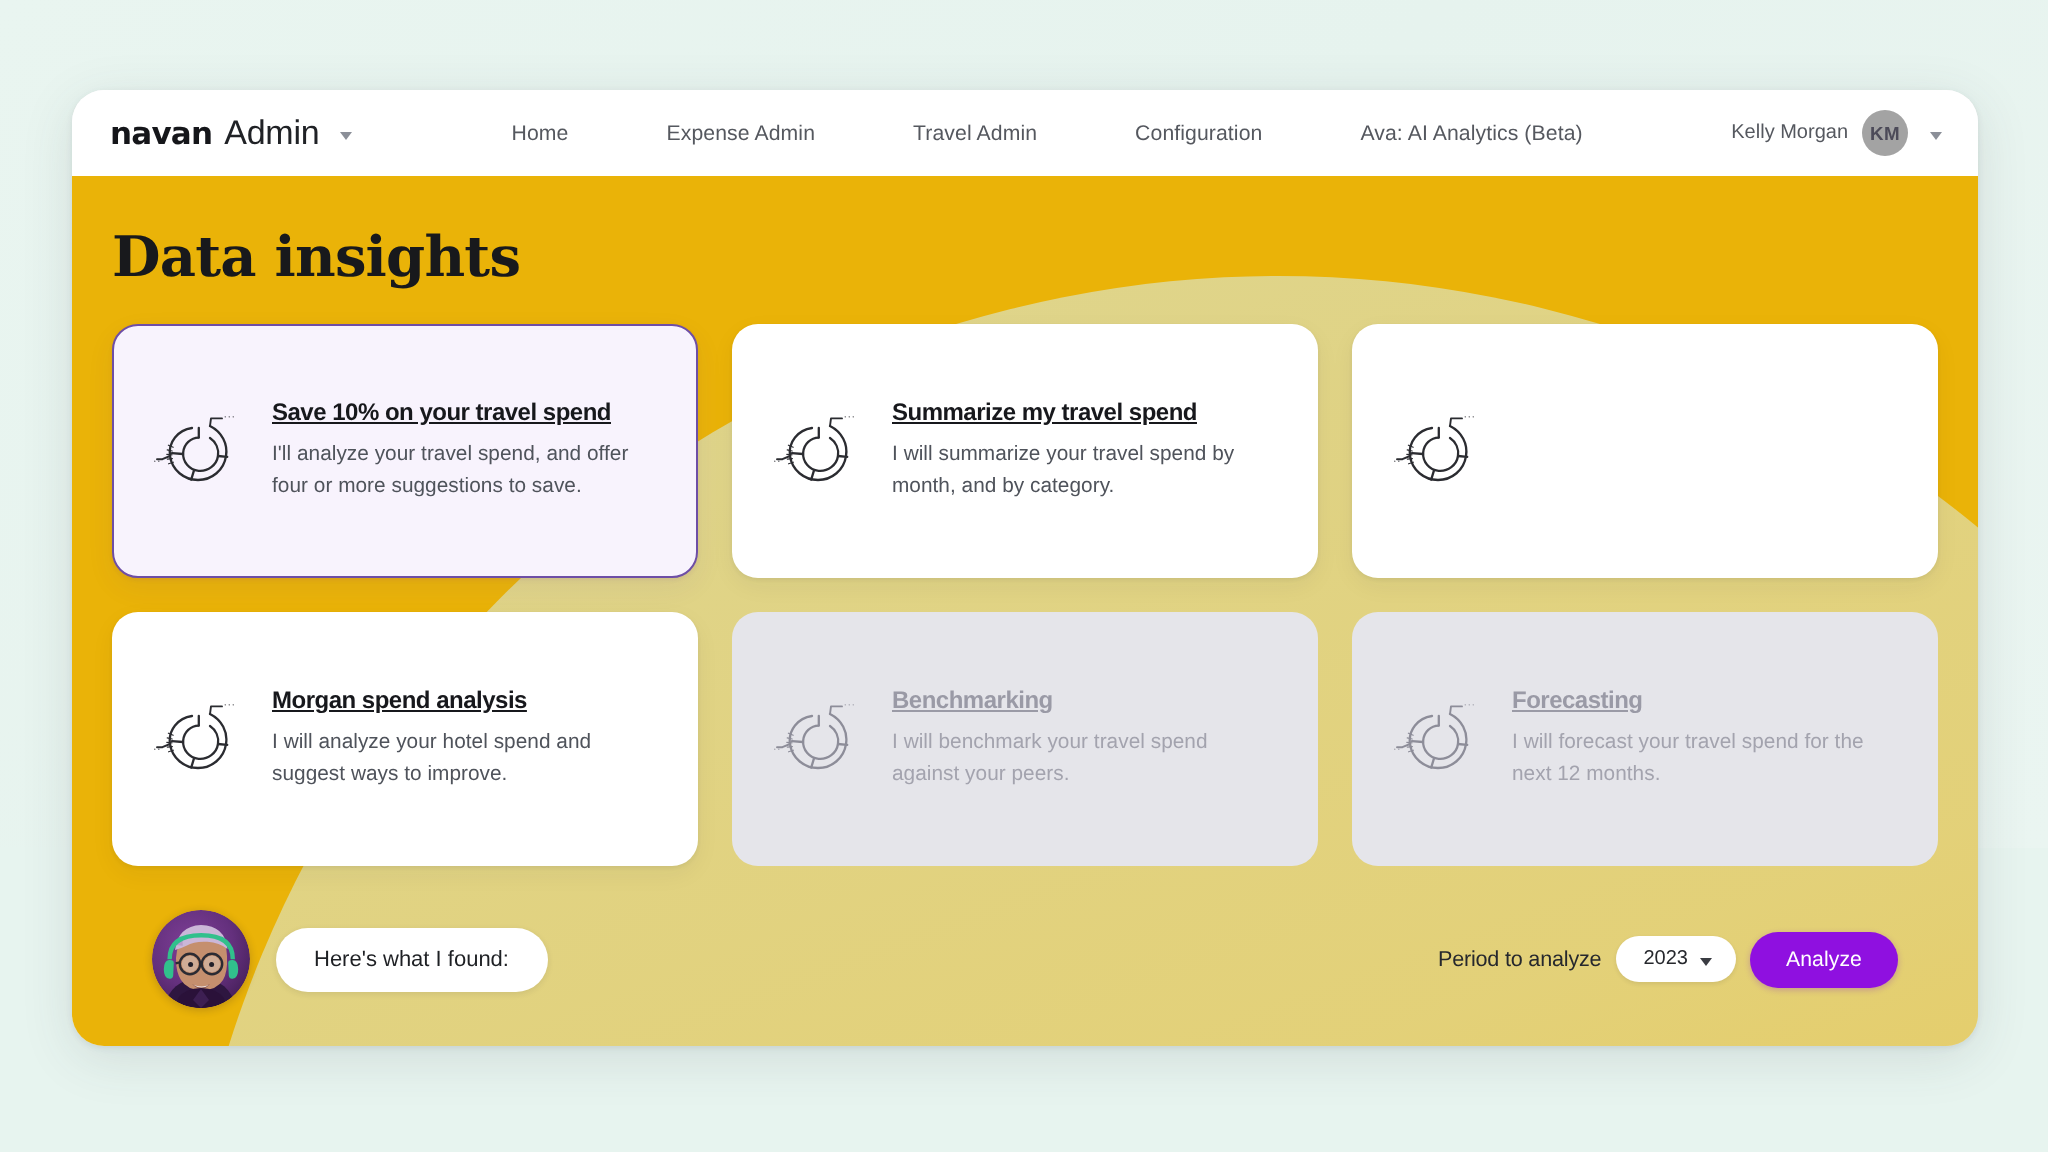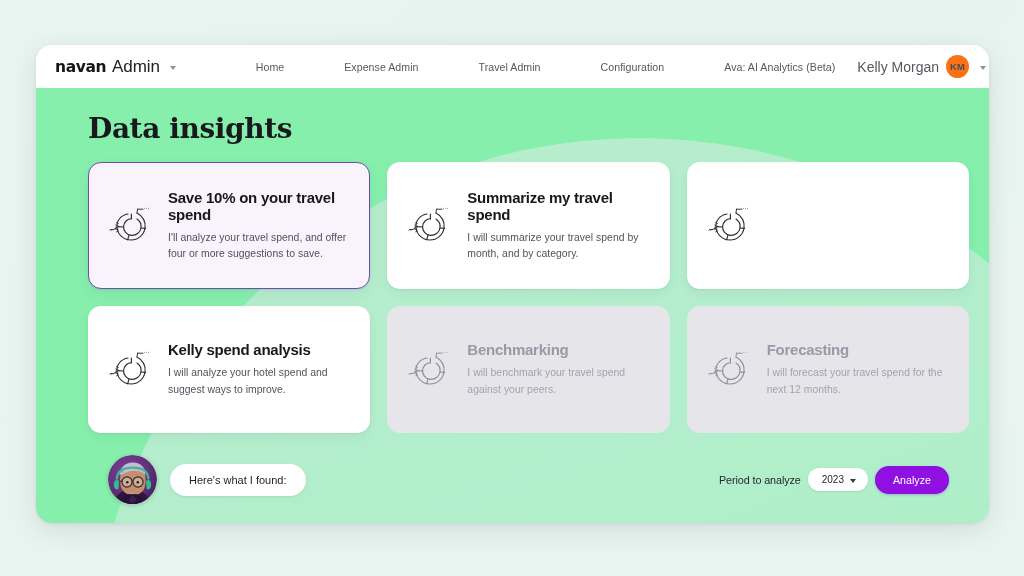--- a/index.html
+++ b/index.html
@@ -46,49 +46,48 @@
     font-size: 17px; color: #202226; font-weight: 400; letter-spacing: -.1px;
   }
   .caret {
     width: 0; height: 0;
     border-left: 3.6px solid transparent;
     border-right: 3.6px solid transparent;
     border-top: 4.4px solid #8b8f98;
     margin-left: 4px; margin-top: 3px;
   }
   .nav {
-    display: flex; align-items: center; gap: 16px;
+    display: flex; align-items: center; gap: 5px;
     margin-left: 62px;
     text-align: right;
   }
   .nav-item {
     font-size: 10.6px; color: #55585f;
     padding: 0 22px; cursor: pointer; white-space: nowrap;
     letter-spacing: .05px;
   }
   .nav-item:first-child { padding-left: 18px; }
   .user {
     margin-left: auto; display: flex; align-items: center; gap: 7px;
   }
-  .user-name { font-size: 14px; color: #55585f; white-space: nowrap; }
+  .user-name { font-size: 10px; color: #55585f; white-space: nowrap; }
   .avatar-initials {
     width: 23px; height: 23px; border-radius: 50%;
-    background: #f97316; color: #4c4a58;
+    background: #a3a3a3; color: #4c4a58;
     font-size: 9.4px; font-weight: 600;
     display: flex; align-items: center; justify-content: center;
     letter-spacing: .2px;
   }
 
   
   .body {
     position: relative;
     height: 435px;
-    background: #86efac;
+    background: #eab308;
     overflow: hidden;
-    padding-left: 32px;
   }
   .deco {
     position: absolute;
     width: 1100px; height: 1100px;
     right: -200px; top: 50px;
     border-radius: 50%;
     background: linear-gradient(160deg, rgba(214,235,228,.62) 0%, rgba(220,238,232,.50) 40%, rgba(232,243,239,.25) 75%, rgba(240,246,244,0) 100%);
     pointer-events: none;
   }
   .content { position: relative; padding: 24px 20px 0 20px; z-index: 2; }
@@ -125,23 +124,24 @@
   }
   .card.disabled {
     background: #e5e5ea;
     box-shadow: none;
     cursor: default;
   }
   .card-icon { flex: 0 0 auto; width: 46px; height: 46px; }
   .card-icon svg { display: block; width: 46px; height: 46px; }
   .card-text { flex: 1 1 auto; min-width: 0; }
   .card-title {
-    font-size: 15px; font-weight: 700; color: #17181c;
+    font-size: 12px; font-weight: 700; color: #17181c;
     letter-spacing: -.25px;
     margin-bottom: 7px;
+    text-decoration: underline;
   }
   .card-desc {
     font-size: 10.4px; color: #4f535b; line-height: 1.55;
     letter-spacing: .02px;
   }
   .card.disabled .card-title { color: #9a9aa6; }
   .card.disabled .card-desc  { color: #a3a3ae; }
 
   
   .footer {
@@ -340,21 +340,21 @@
                 <g stroke-width=".6" stroke-linecap="round">
                   <path d="M37.6 5.4 h.01"></path>
                     <path d="M39.6 5.4 h.01"></path>
                     <path d="M41.6 5.4 h.01"></path>
                   <path d="M2.4 27.6 h.01"></path>
                     <path d="M4.4 27.6 h.01"></path>
                 </g>
               </svg>
             </div>
             <div class="card-text">
-              <div class="card-title">Kelly spend analysis</div>
+              <div class="card-title">Morgan spend analysis</div>
               <div class="card-desc">I will analyze your hotel spend and suggest ways to improve.</div>
             </div>
           </div>
 
           <div class="card disabled">
             <div class="card-icon">
               <svg viewBox="0 0 46 46" fill="none" stroke="#8d8d99" stroke-width="1.15" stroke-linecap="round">
                 <path d="M30 10 C36 13 39 19 38 25 C37 32 31 37 24 37 C17 37 11 32 10 25 C9 18 14 12 21 11"></path>
                 <path d="M30 16 C33 18 34.5 21.5 34 25 C33.3 29.6 29 32.8 24.3 32.4 C19.6 32 16.2 27.9 16.6 23.2 C17 19 20.3 15.9 24.4 15.8"></path>
                 <path d="M24.4 15.8 L24.4 11"></path>

